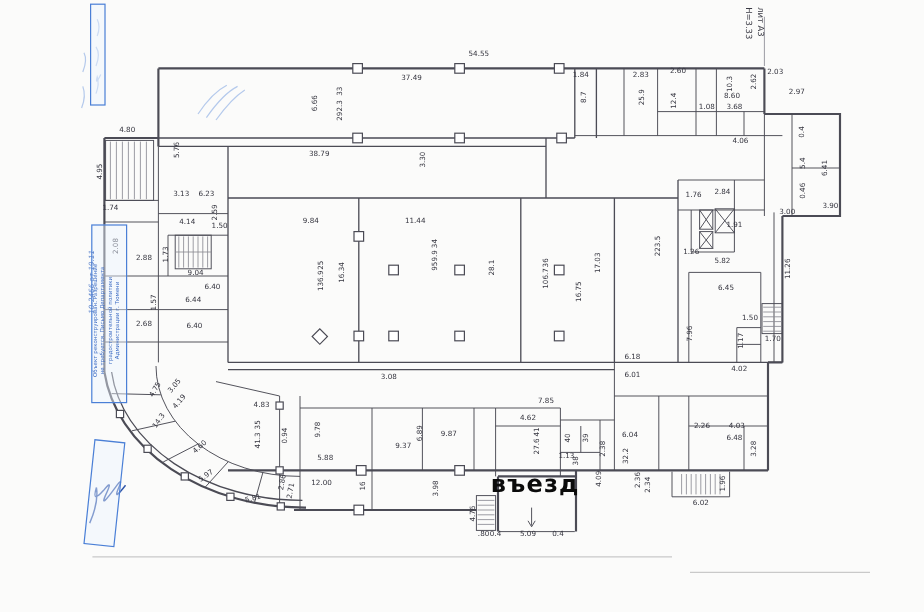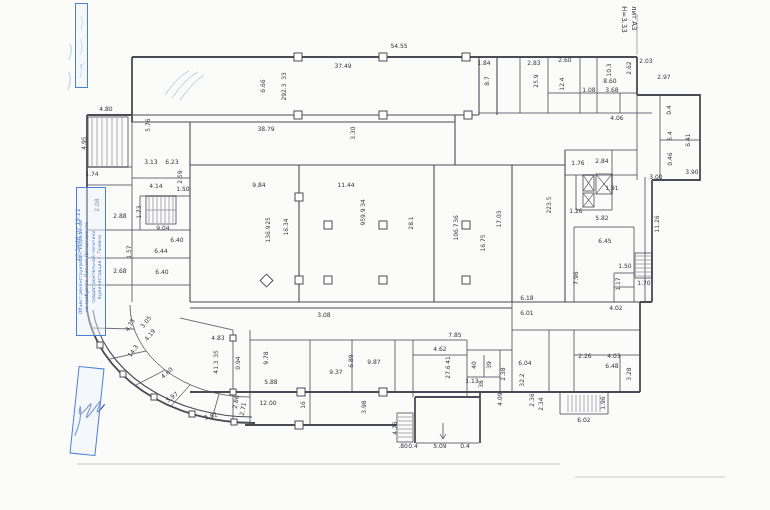--- a/index.html
+++ b/index.html
@@ -275,20 +275,21 @@
       <span class="dim" style="left: 585px; top: 356px; transform: translate(-50%, -50%) rotate(0deg);">2.26</span>
       <span class="dim" style="left: 614px; top: 356px; transform: translate(-50%, -50%) rotate(0deg);">4.03</span>
       <span class="dim" style="left: 612px; top: 366px; transform: translate(-50%, -50%) rotate(0deg);">6.48</span>
       <span class="dim" style="left: 522px; top: 380px; transform: translate(-50%, -50%) rotate(-90deg);">32.2</span>
       <span class="dim" style="left: 629px; top: 374px; transform: translate(-50%, -50%) rotate(-90deg);">3.28</span>
       <span class="dim" style="left: 584px; top: 420px; transform: translate(-50%, -50%) rotate(0deg);">6.02</span>
       <span class="dim" style="left: 541px; top: 404px; transform: translate(-50%, -50%) rotate(-90deg);">2.34</span>
       <span class="dim" style="left: 603px; top: 403px; transform: translate(-50%, -50%) rotate(-90deg);">1.96</span>
     </div>
 
+  <div class="entrance">въезд</div>
 
   <div class="liter">
     <span>Н=3.33</span>
     <span>лит А3</span>
   </div>
 
   <div class="stamp stamp-strip"></div>
 
   <div class="stamp stamp-main">
     <div class="inner">

